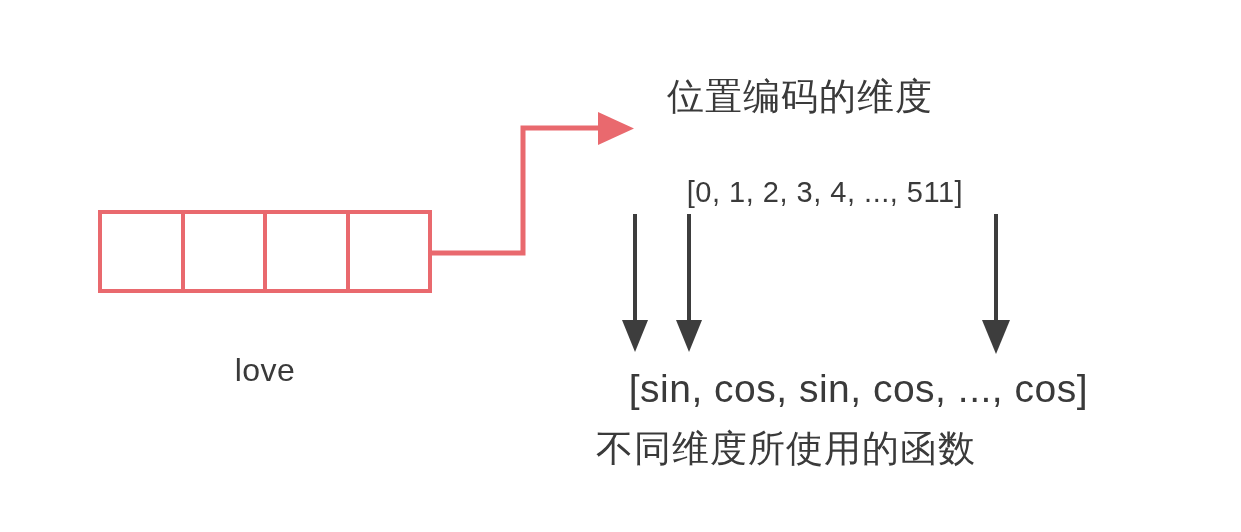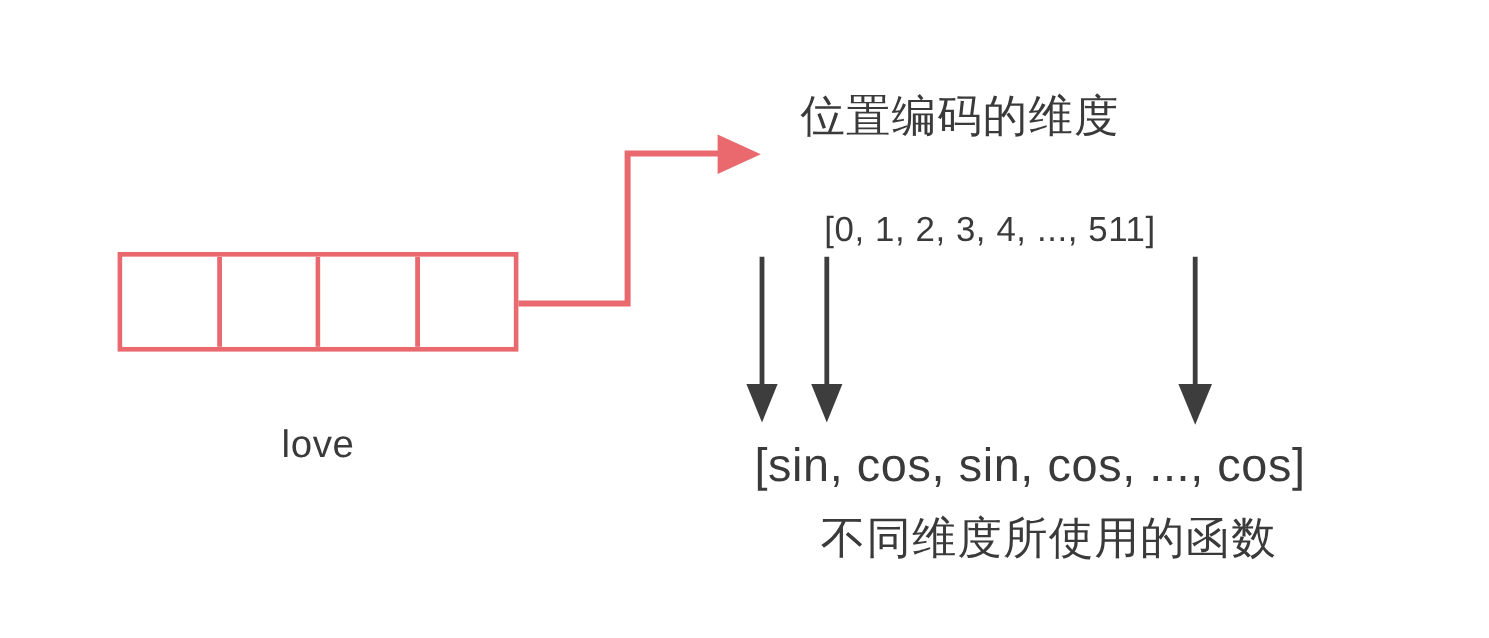--- a/index.html
+++ b/index.html
@@ -85,24 +85,24 @@
   }
   #fn-array {
     left: 548px;
     top: 367px;
     width: 540px;
     text-align: right;
     font-size: 39px;
     letter-spacing: 0.5px;
   }
   #fn-caption {
-    left: 584px;
+    left: 596px;
     top: 424px;
     width: 480px;
-    text-align: right;
+    text-align: left;
     font-size: 37px;
     letter-spacing: 1px;
   }
 </style>
 </head>
 <body>
 
 <div id="canvas">
 
   <div id="token-boxes">

